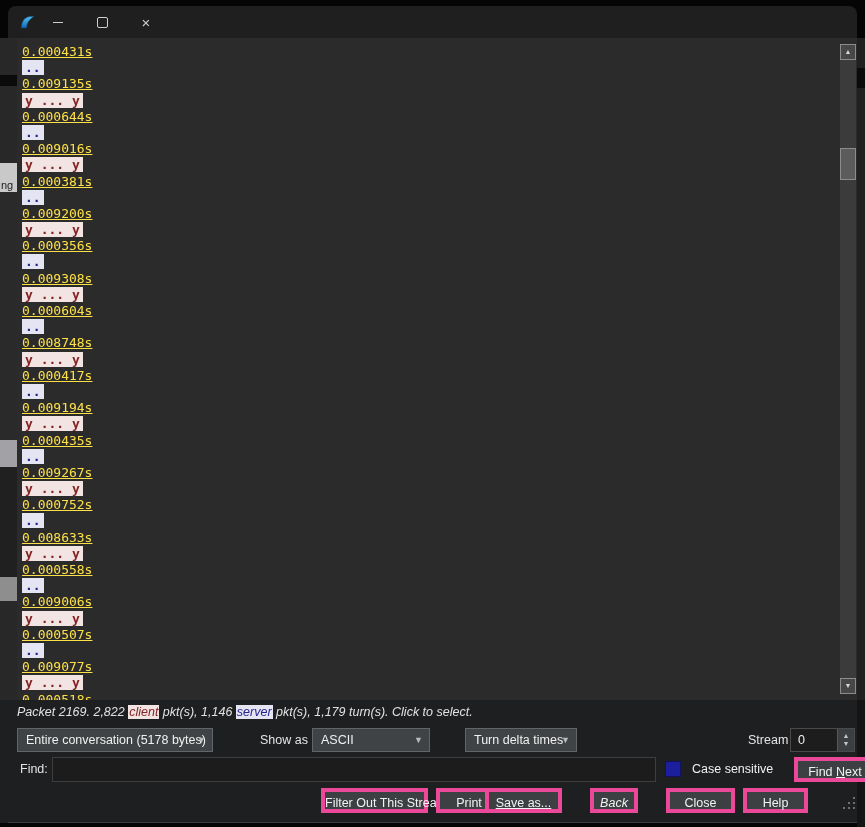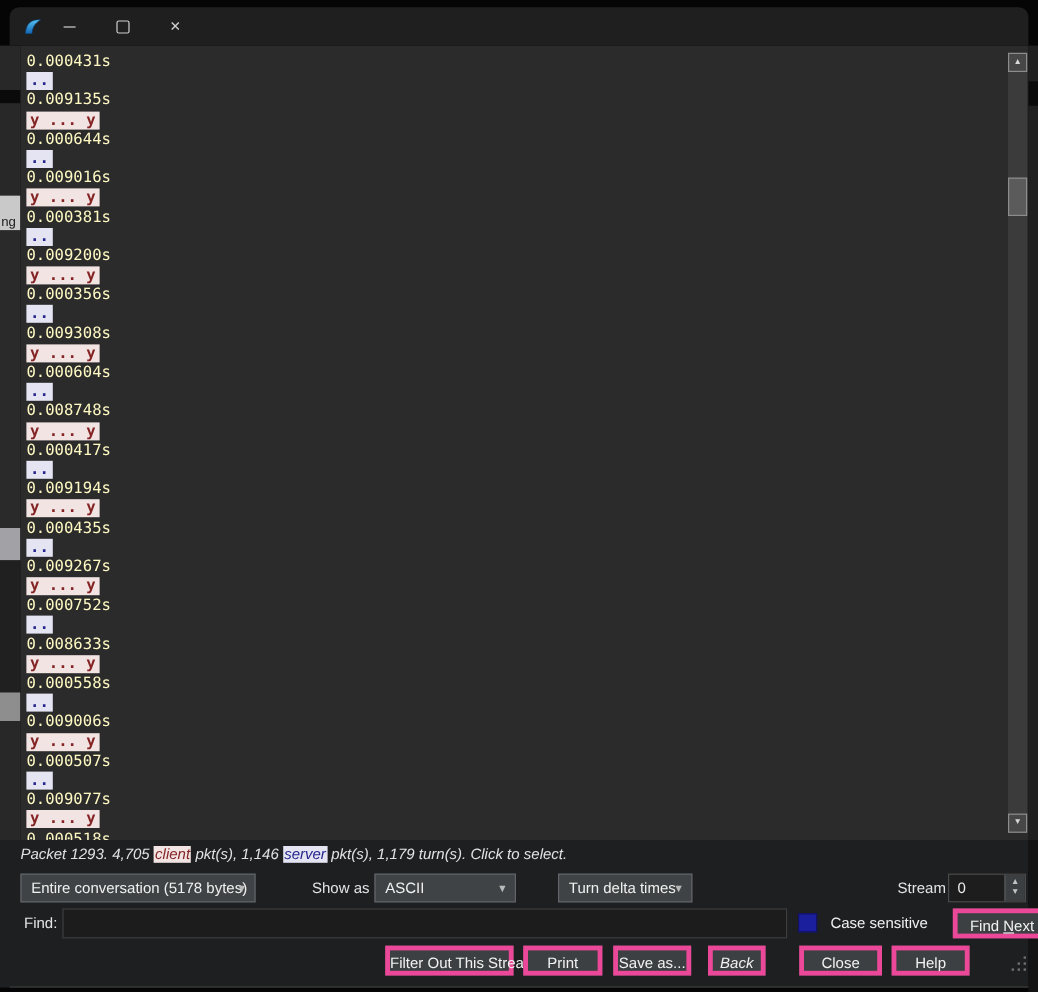--- a/index.html
+++ b/index.html
@@ -35,21 +35,21 @@
   .stream-area{
     position:absolute;left:17px;top:38px;width:840px;height:662px;
     background:#2b2b2b;overflow:hidden;
   }
   .stream-lines{
     position:absolute;left:5px;top:6px;right:22px;
     font-family:"DejaVu Sans Mono",monospace;font-size:13px;line-height:16.2px;
     white-space:pre;
   }
   .sline{height:16.2px;}
-  .sline.time{color:#fef9c3;}
+  .sline.time{color:#fde047;text-decoration:underline;}
   .chip{display:inline-block;padding:0 3px;line-height:15px;font-weight:bold;}
   .chip.client{background:var(--client-bg,#f2e2e2);color:var(--client-text,#842020);}
   .chip.server{background:var(--server-bg,#e3e3f3);color:var(--server-text,#24248c);}
   
   .vscroll{
     position:absolute;right:1px;top:6px;width:16px;height:650px;
     background:#3b3b3b;
   }
   .scroll-btn{
     position:absolute;left:0;width:16px;height:16px;background:#474747;
@@ -161,21 +161,21 @@
   <div class="vscroll">
     <div class="scroll-btn up">▲</div>
     <div class="scroll-thumb"></div>
     <div class="scroll-btn down">▼</div>
   </div>
 </div>
 
 <div class="bottom-panel"></div>
 
 <div class="hint">
-  <span>Packet 1293. 4,705 </span><span class="hl-client">client</span><span> pkt(s), 1,146 </span><span class="hl-server">server</span><span> pkt(s), 1,179 turn(s). Click to select.</span>
+  <span>Packet 2169. 2,822 </span><span class="hl-client">client</span><span> pkt(s), 1,146 </span><span class="hl-server">server</span><span> pkt(s), 1,179 turn(s). Click to select.</span>
 </div>
 
 <div class="combo" style="left:17px;top:728px;width:196px;">
   <span>Entire conversation (5178 bytes)</span>
   <span class="arrow">▼</span>
 </div>
 <div class="ctl-label" style="left:260px;top:728px;">Show as</div>
 <div class="combo" style="left:312px;top:728px;width:118px;">
   <span>ASCII</span>
   <span class="arrow">▼</span>
@@ -196,21 +196,21 @@
 <div class="ctl-label" style="left:20px;top:757px;">Find:</div>
 <input class="find-input" type="text" value="" style="">
 <div class="checkbox"></div>
 <div class="ctl-label" style="left:692px;top:757px;color:#f0f0f0;">Case sensitive</div>
 <div class="btn" style="left:770px;top:757px;width:82px;">
   <span>Find </span><span class="mn">N</span><span>ext</span>
 </div>
 
 <div class="btn" style="left:297px;top:788px;width:107px;">Filter Out This Stream</div>
 <div class="btn" style="left:412px;top:788px;width:66px;">Print</div>
-<div class="btn" style="left:487px;top:788px;width:65px;">Save as...</div>
+<div class="btn" style="left:461px;top:788px;width:77px;text-decoration:underline;">Save as...</div>
 <div class="btn" style="left:566px;top:788px;width:48px;font-style:italic;">Back</div>
 <div class="btn" style="left:642px;top:788px;width:69px;">Close</div>
 <div class="btn" style="left:719px;top:788px;width:65px;">Help</div>
 
 <div class="grip">
   <i style="left:10px;top:0;"></i>
   <i style="left:5px;top:5px;"></i>
     <i style="left:10px;top:5px;"></i>
   <i style="left:0;top:10px;"></i>
     <i style="left:5px;top:10px;"></i>

